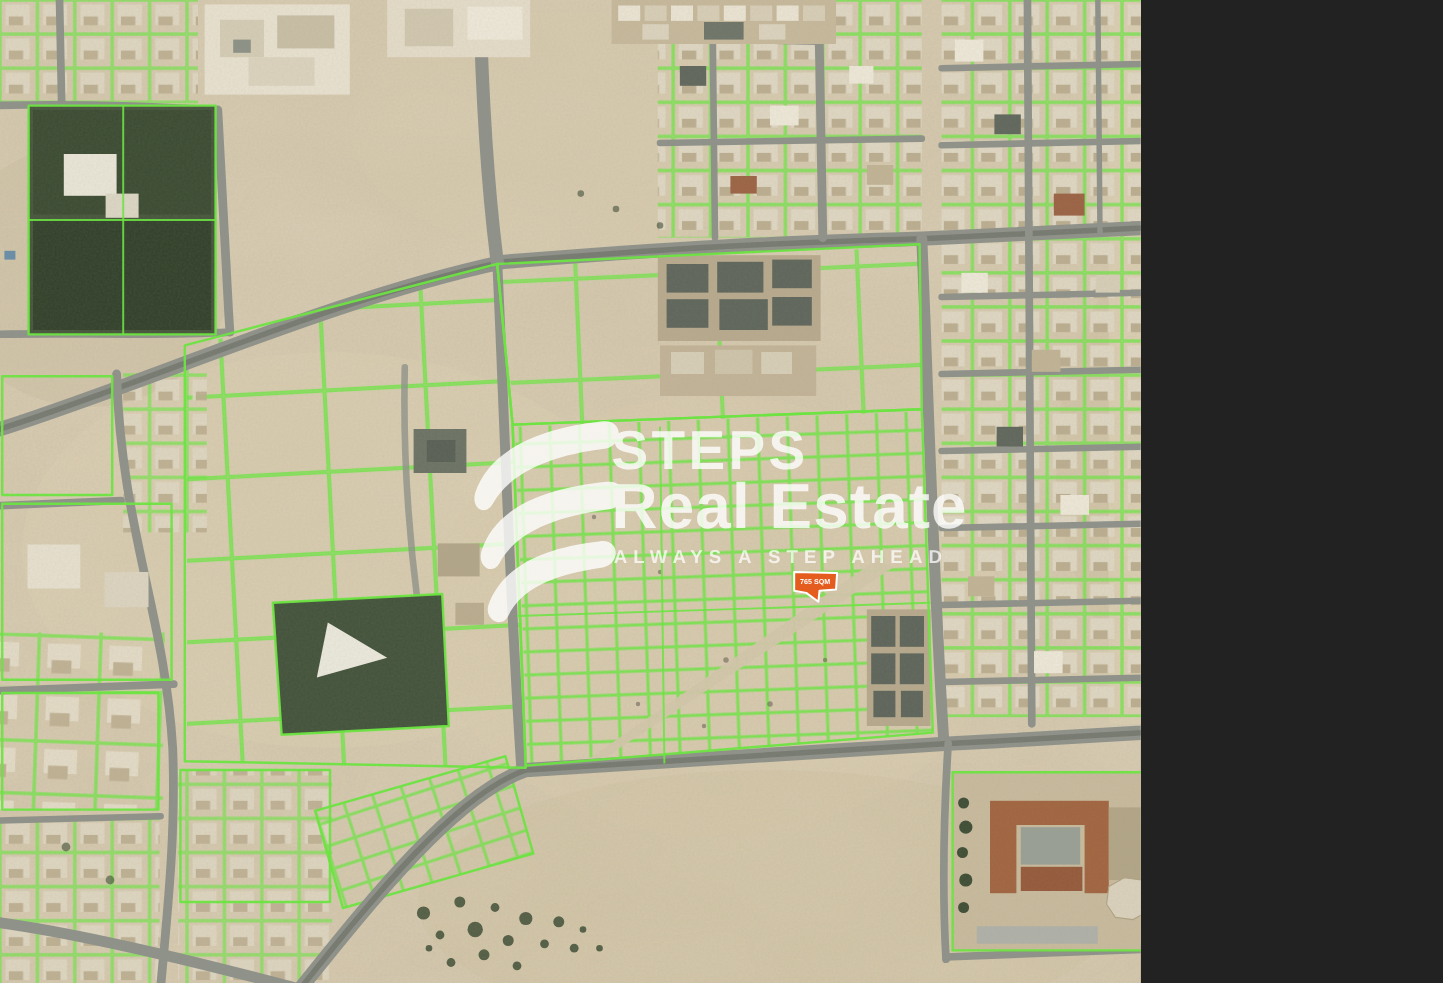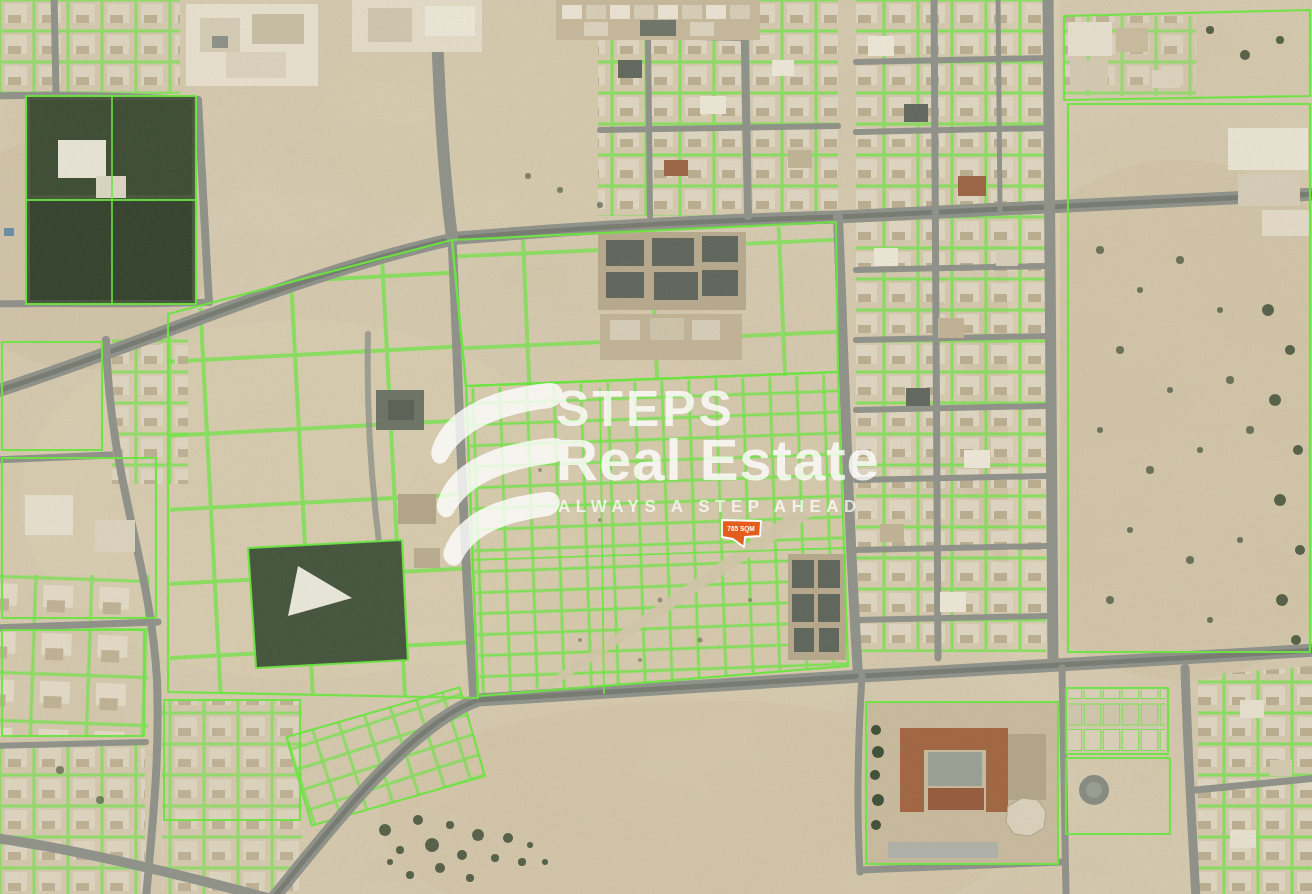--- a/index.html
+++ b/index.html
@@ -1,16 +1,16 @@
 <!DOCTYPE html>
 <html style="--green: #69e93d; --road: #8f928a; --roadDark: #767a70; --sand: #d3c6aa; --sandLight: #ddd1b6; --veg: #3d4d34; --accent: #e55c1f; --markerBorder: #ffffff;"><head>
 <meta charset="utf-8">
 <style>
   html,body{margin:0;padding:0;background:#222;}
-  .stage{position:relative;width:1312px;height:894px;overflow:hidden;background:var(--sand,#d3c6aa);}
+  .stage{position:relative;width:1037px;height:894px;overflow:hidden;background:var(--sand,#d3c6aa);}
   svg{display:block;width:1312px;height:894px;}
   svg text{font-family:"Liberation Sans",sans-serif;}
   .road{fill:none;stroke:var(--road,#8f928a);stroke-linecap:round;}
   .roadD{fill:none;stroke:var(--roadDark,#767a70);stroke-linecap:round;}
   .pl{fill:none;stroke:var(--green,#69e93d);stroke-width:2.2;opacity:.95;stroke-linejoin:round;}
   .pgl{fill:none;stroke:var(--green,#69e93d);stroke-width:1.3;opacity:.85;}
   .pgl2{fill:none;stroke:var(--green,#69e93d);stroke-width:1.8;opacity:.88;}
   .pgl3{stroke:var(--green,#69e93d);stroke-width:1;opacity:.88;}
   .tree{fill:var(--veg,#3d4d34);}
   .logoTxt{fill:#ffffff;font-weight:bold;}

